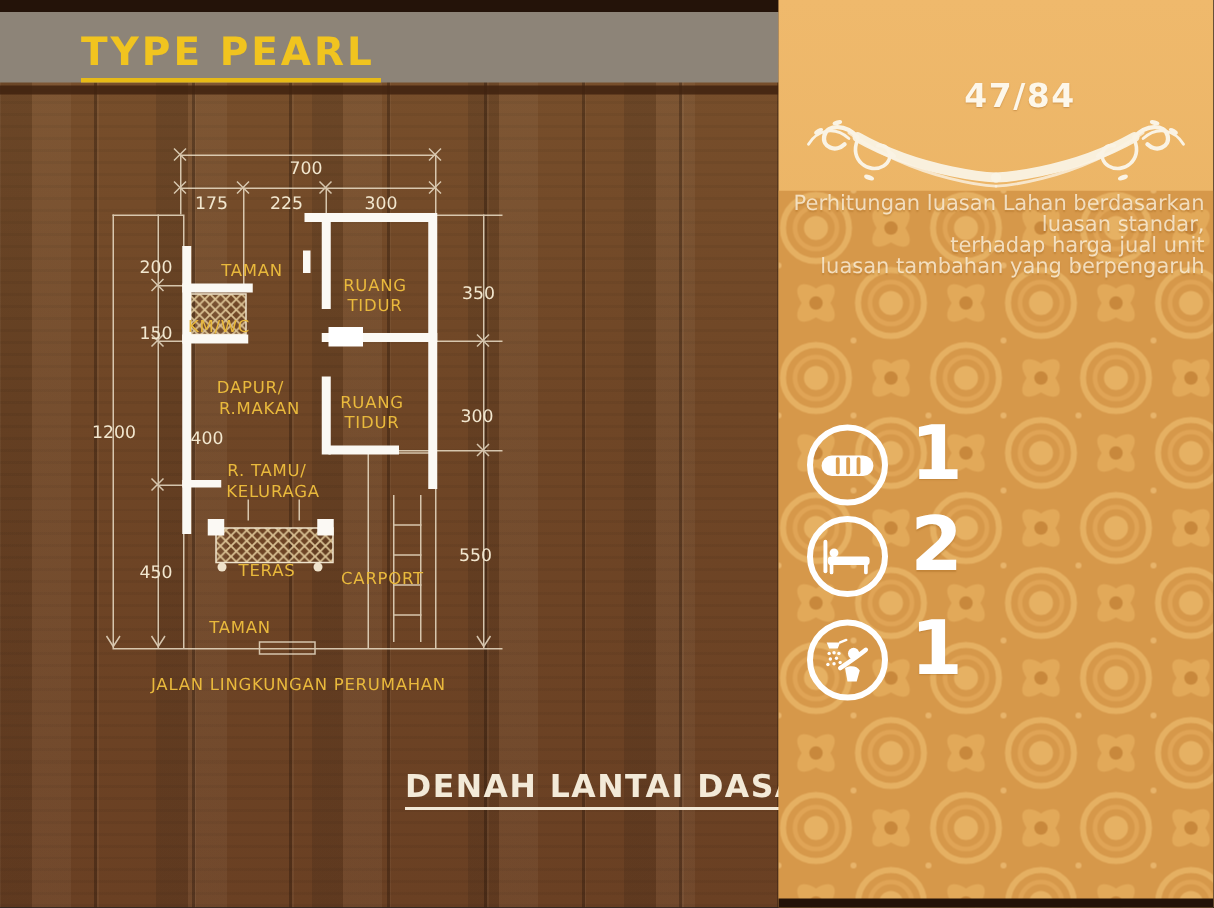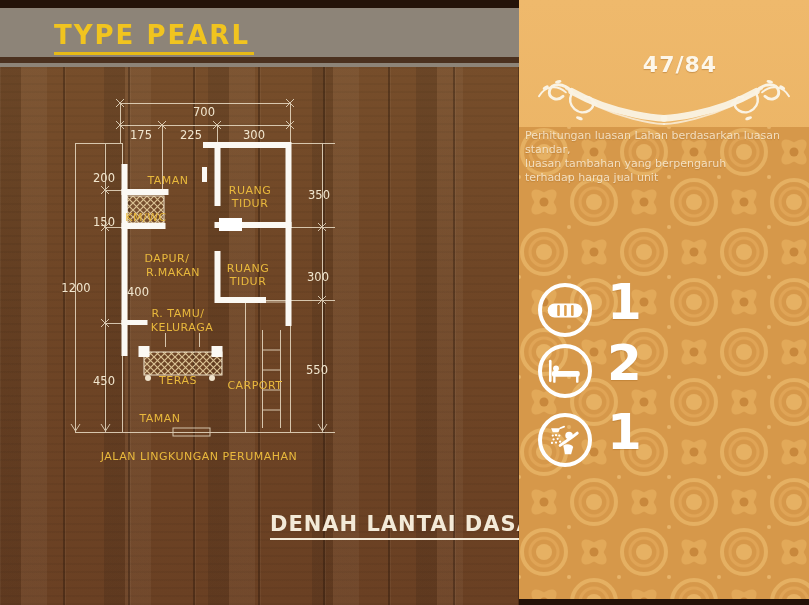--- a/index.html
+++ b/index.html
@@ -10,22 +10,22 @@
   .wood{position:absolute;inset:0;
     background:
       repeating-linear-gradient(90deg, rgba(255,238,214,.05) 0 1px, rgba(0,0,0,0) 1px 63px, rgba(26,12,4,.32) 63px 65px),
       repeating-linear-gradient(90deg, rgba(0,0,0,.10) 0 21px, rgba(255,235,210,.05) 21px 47px, rgba(0,0,0,0) 47px 104px),
       repeating-linear-gradient(0deg, rgba(0,0,0,.045) 0 2px, rgba(0,0,0,0) 2px 8px),
       linear-gradient(180deg,#79502c 0%,#6f4626 45%,#6a4023 100%);
   }
 
   
   .topstrip{position:absolute;left:0;top:0;width:519px;height:8px;background:#241309;}
-  .banner{position:absolute;left:0;top:8px;width:519px;height:59px;background:#8d8478;
-          display:flex;align-items:center;}
+  .banner{position:absolute;left:0;top:8px;width:519px;height:47px;background:#8d8478;
+          display:flex;align-items:flex-end;}
   .banner-shadow{position:absolute;left:0;top:57px;width:519px;height:6px;background:#3f220f;opacity:.85;}
   .title{margin-left:54px;font-size:26px;font-weight:bold;letter-spacing:2px;color:#f1c41f;
          border-bottom:3px solid #e7ba17;padding:0 4px 2px 0;}
 
   
   .plan{position:absolute;left:40px;top:90px;width:305px;height:380px;}
   .plan text{font-family:"DejaVu Sans",sans-serif;}
   .dimtxt{fill:#f2e7cf;font-size:11.5px;}
   .roomtxt{fill:#e9b93c;font-size:11px;letter-spacing:.5px;}
 
@@ -37,22 +37,22 @@
   .panel{position:absolute;left:519px;top:0;width:290px;height:605px;
          background:linear-gradient(180deg,#efb96c 0%,#e7af5e 60%,#e2a756 100%);}
   .batik{position:absolute;left:0;top:127px;width:290px;height:478px;}
   .panel-bottom-strip{position:absolute;left:0;top:599px;width:290px;height:6px;background:#241208;}
 
   .lot{position:absolute;left:16px;top:52px;width:290px;text-align:center;
        font-size:22px;font-weight:bold;color:#fdf7ea;letter-spacing:1px;
        text-shadow:0 1px 1px rgba(140,80,20,.35);}
   .flourish{position:absolute;left:13px;top:76px;width:264px;height:50px;}
 
-  .desc{position:absolute;left:6px;top:129px;width:278px;text-align:left;
-        font-size:11px;line-height:14px;color:rgba(253,244,226,.78);
+  .desc{position:absolute;left:6px;top:129px;width:278px;text-align:right;
+        font-size:14px;line-height:14px;color:rgba(253,244,226,.78);
         text-shadow:0 1px 1px rgba(150,90,20,.3);}
 
   .feature{position:absolute;left:0;width:290px;height:56px;}
   .fcirc{position:absolute;left:19px;top:0;width:46px;height:46px;border:4px solid #fff;
          border-radius:50%;display:flex;align-items:center;justify-content:center;}
   .fnum{position:absolute;left:88px;top:-10px;width:60px;font-size:50px;font-weight:bold;color:#fff;
         text-shadow:0 1px 1px rgba(150,90,20,.3);}
   .f-car{top:283px;} .f-bed{top:344px;} .f-shower{top:413px;}
 </style>
 </head>
@@ -202,22 +202,22 @@
         <ellipse cx="9" cy="12" rx="3.4" ry="1.6" fill="#faf3e4" stroke="none" transform="rotate(-30 9 12)"></ellipse>
         <ellipse cx="22" cy="6" rx="3.4" ry="1.6" fill="#faf3e4" stroke="none" transform="rotate(-15 22 6)"></ellipse>
         <ellipse cx="44" cy="44" rx="3.6" ry="1.7" fill="#faf3e4" stroke="none" transform="rotate(20 44 44)"></ellipse>
         <ellipse cx="60" cy="28" rx="3.2" ry="1.5" fill="#faf3e4" stroke="none" transform="rotate(40 60 28)"></ellipse>
       </g>
       <use href="#flhalf" transform="translate(264,0) scale(-1,1)"></use>
     </svg>
 
     <div class="desc">
       <div>Perhitungan luasan Lahan berdasarkan luasan standar,</div>
+      <div>terhadap harga jual unit</div>
       <div>luasan tambahan yang berpengaruh</div>
-      <div>terhadap harga jual unit</div>
     </div>
 
     <div class="feature f-car">
       <span class="fcirc">
         <svg width="38" height="23" viewBox="0 0 44 26">
           <rect x="2" y="5" width="40" height="16" rx="8" fill="#fff"></rect>
           <rect x="13" y="6.5" width="3" height="13" rx="1.2" fill="#dd9f4e"></rect>
           <rect x="21" y="6.5" width="3" height="13" rx="1.2" fill="#dd9f4e"></rect>
           <rect x="29" y="6.5" width="3" height="13" rx="1.2" fill="#dd9f4e"></rect>
         </svg>

